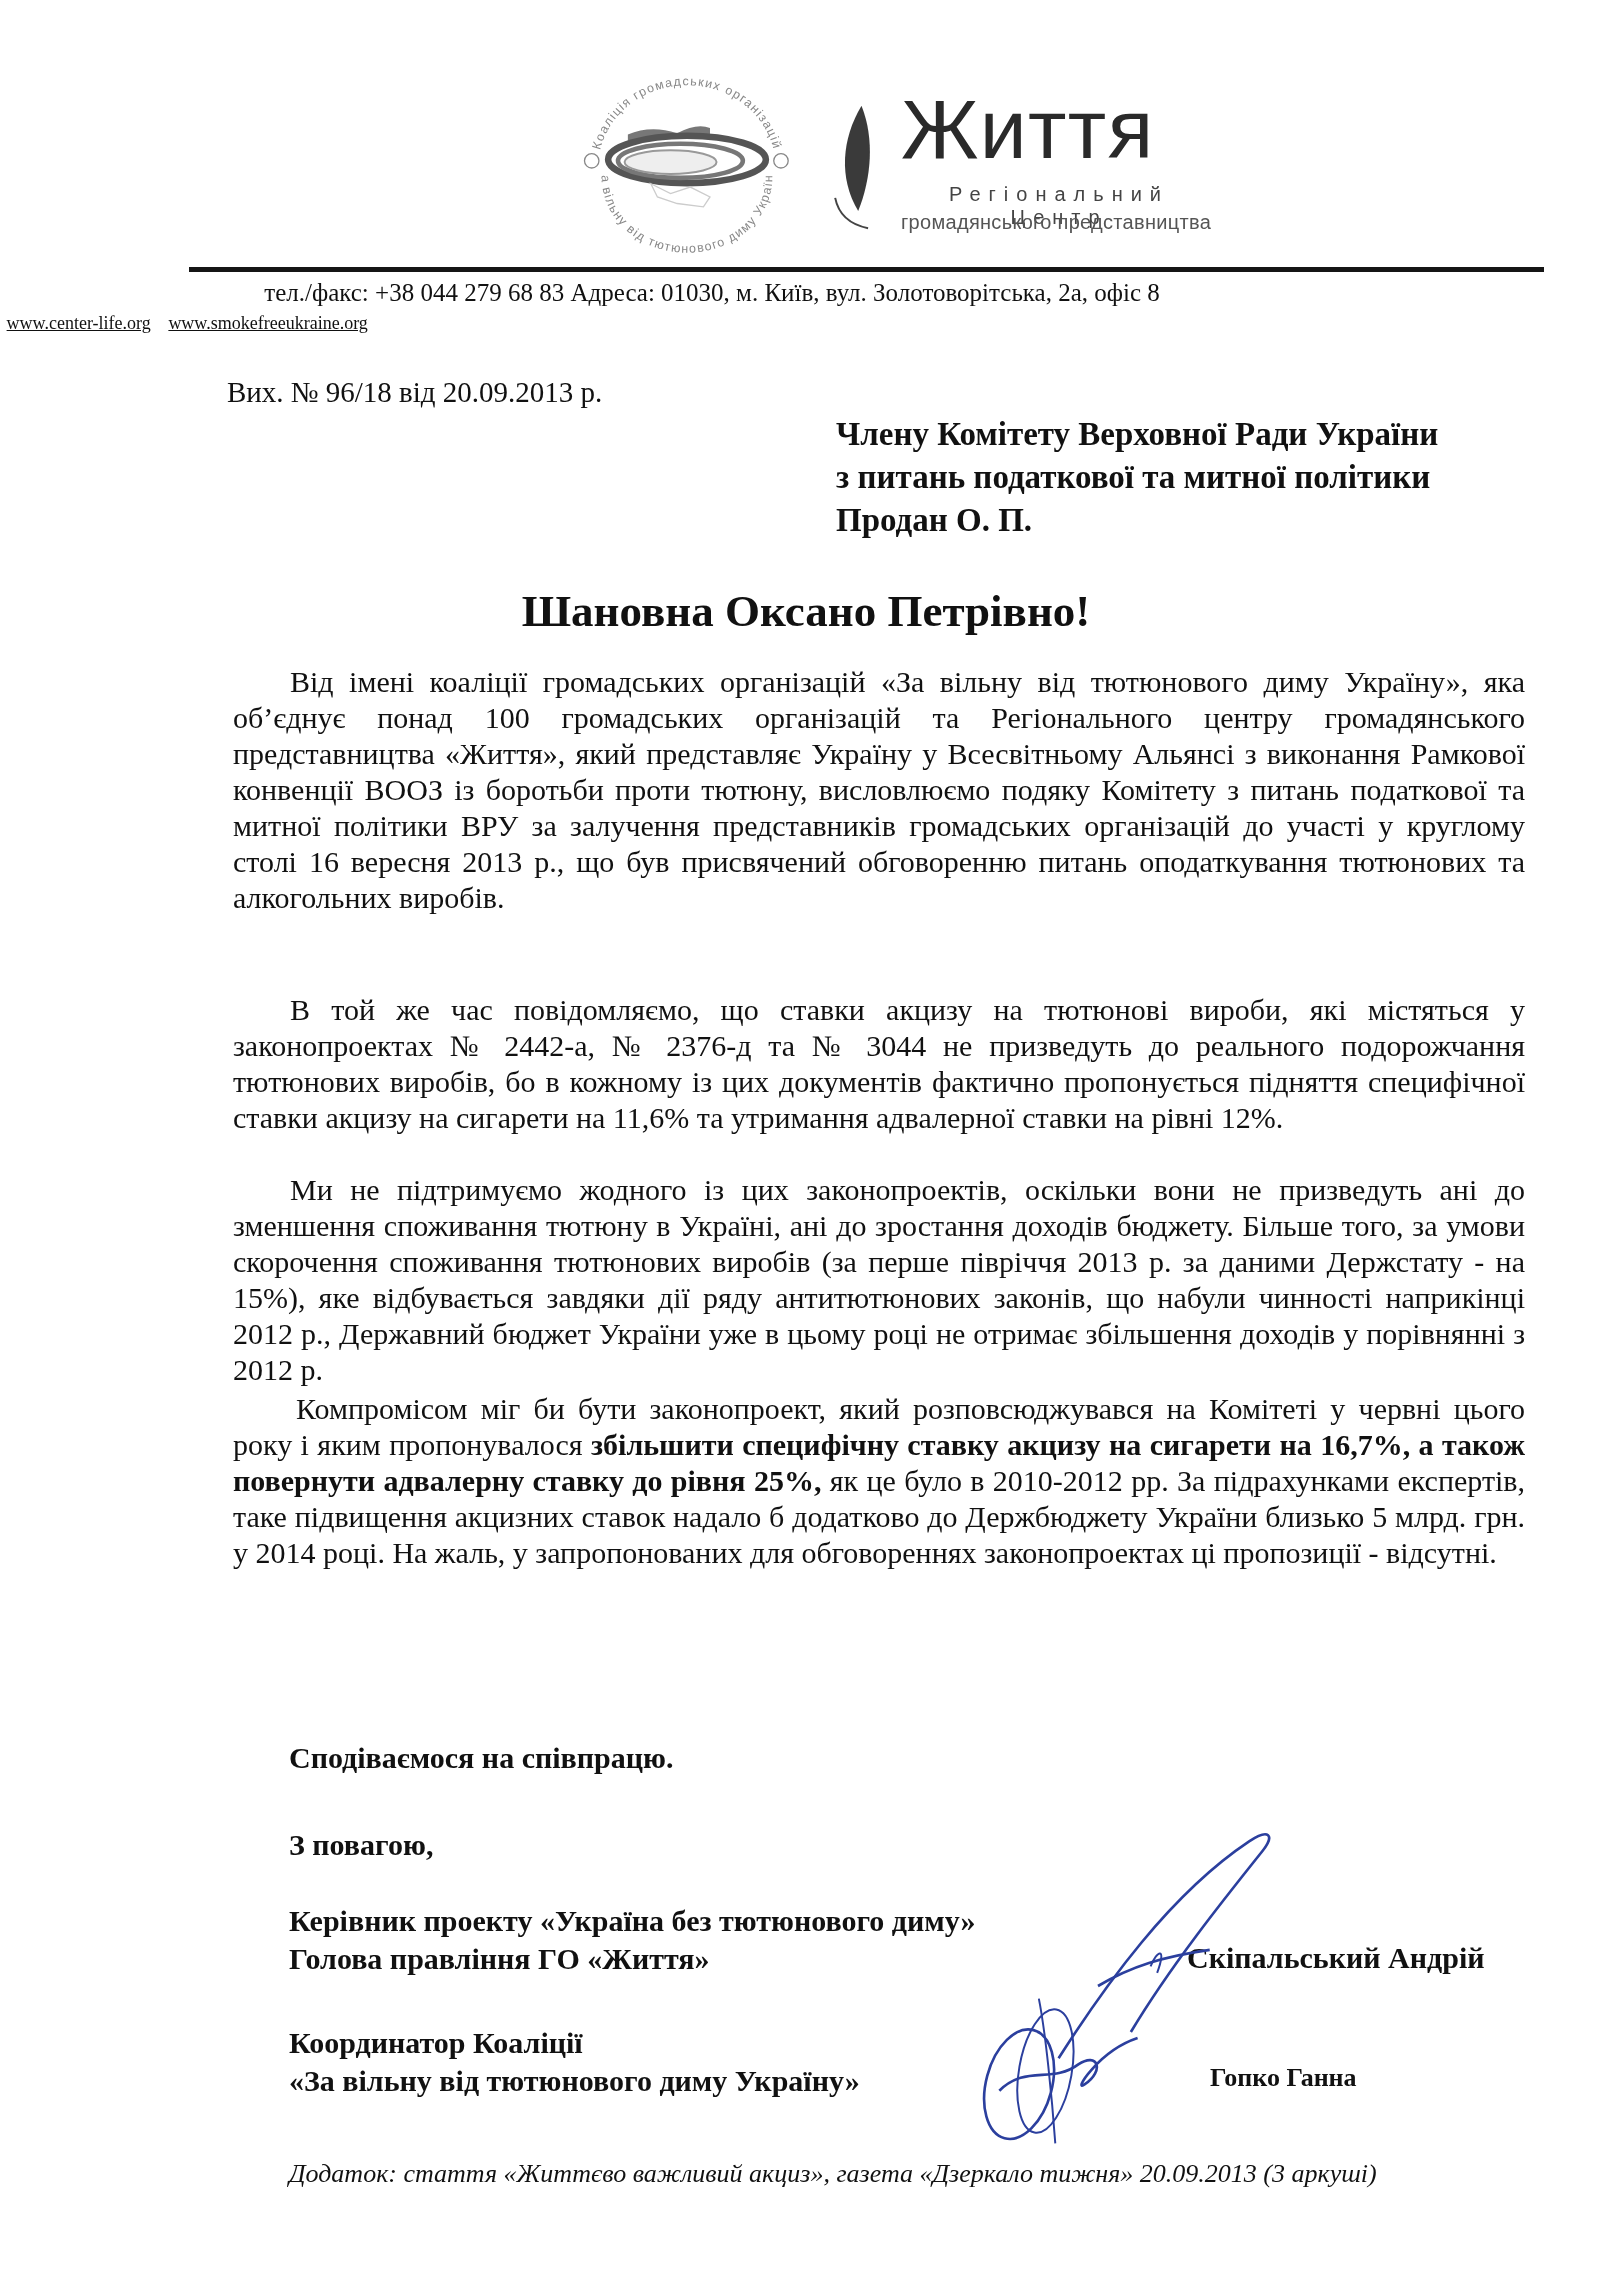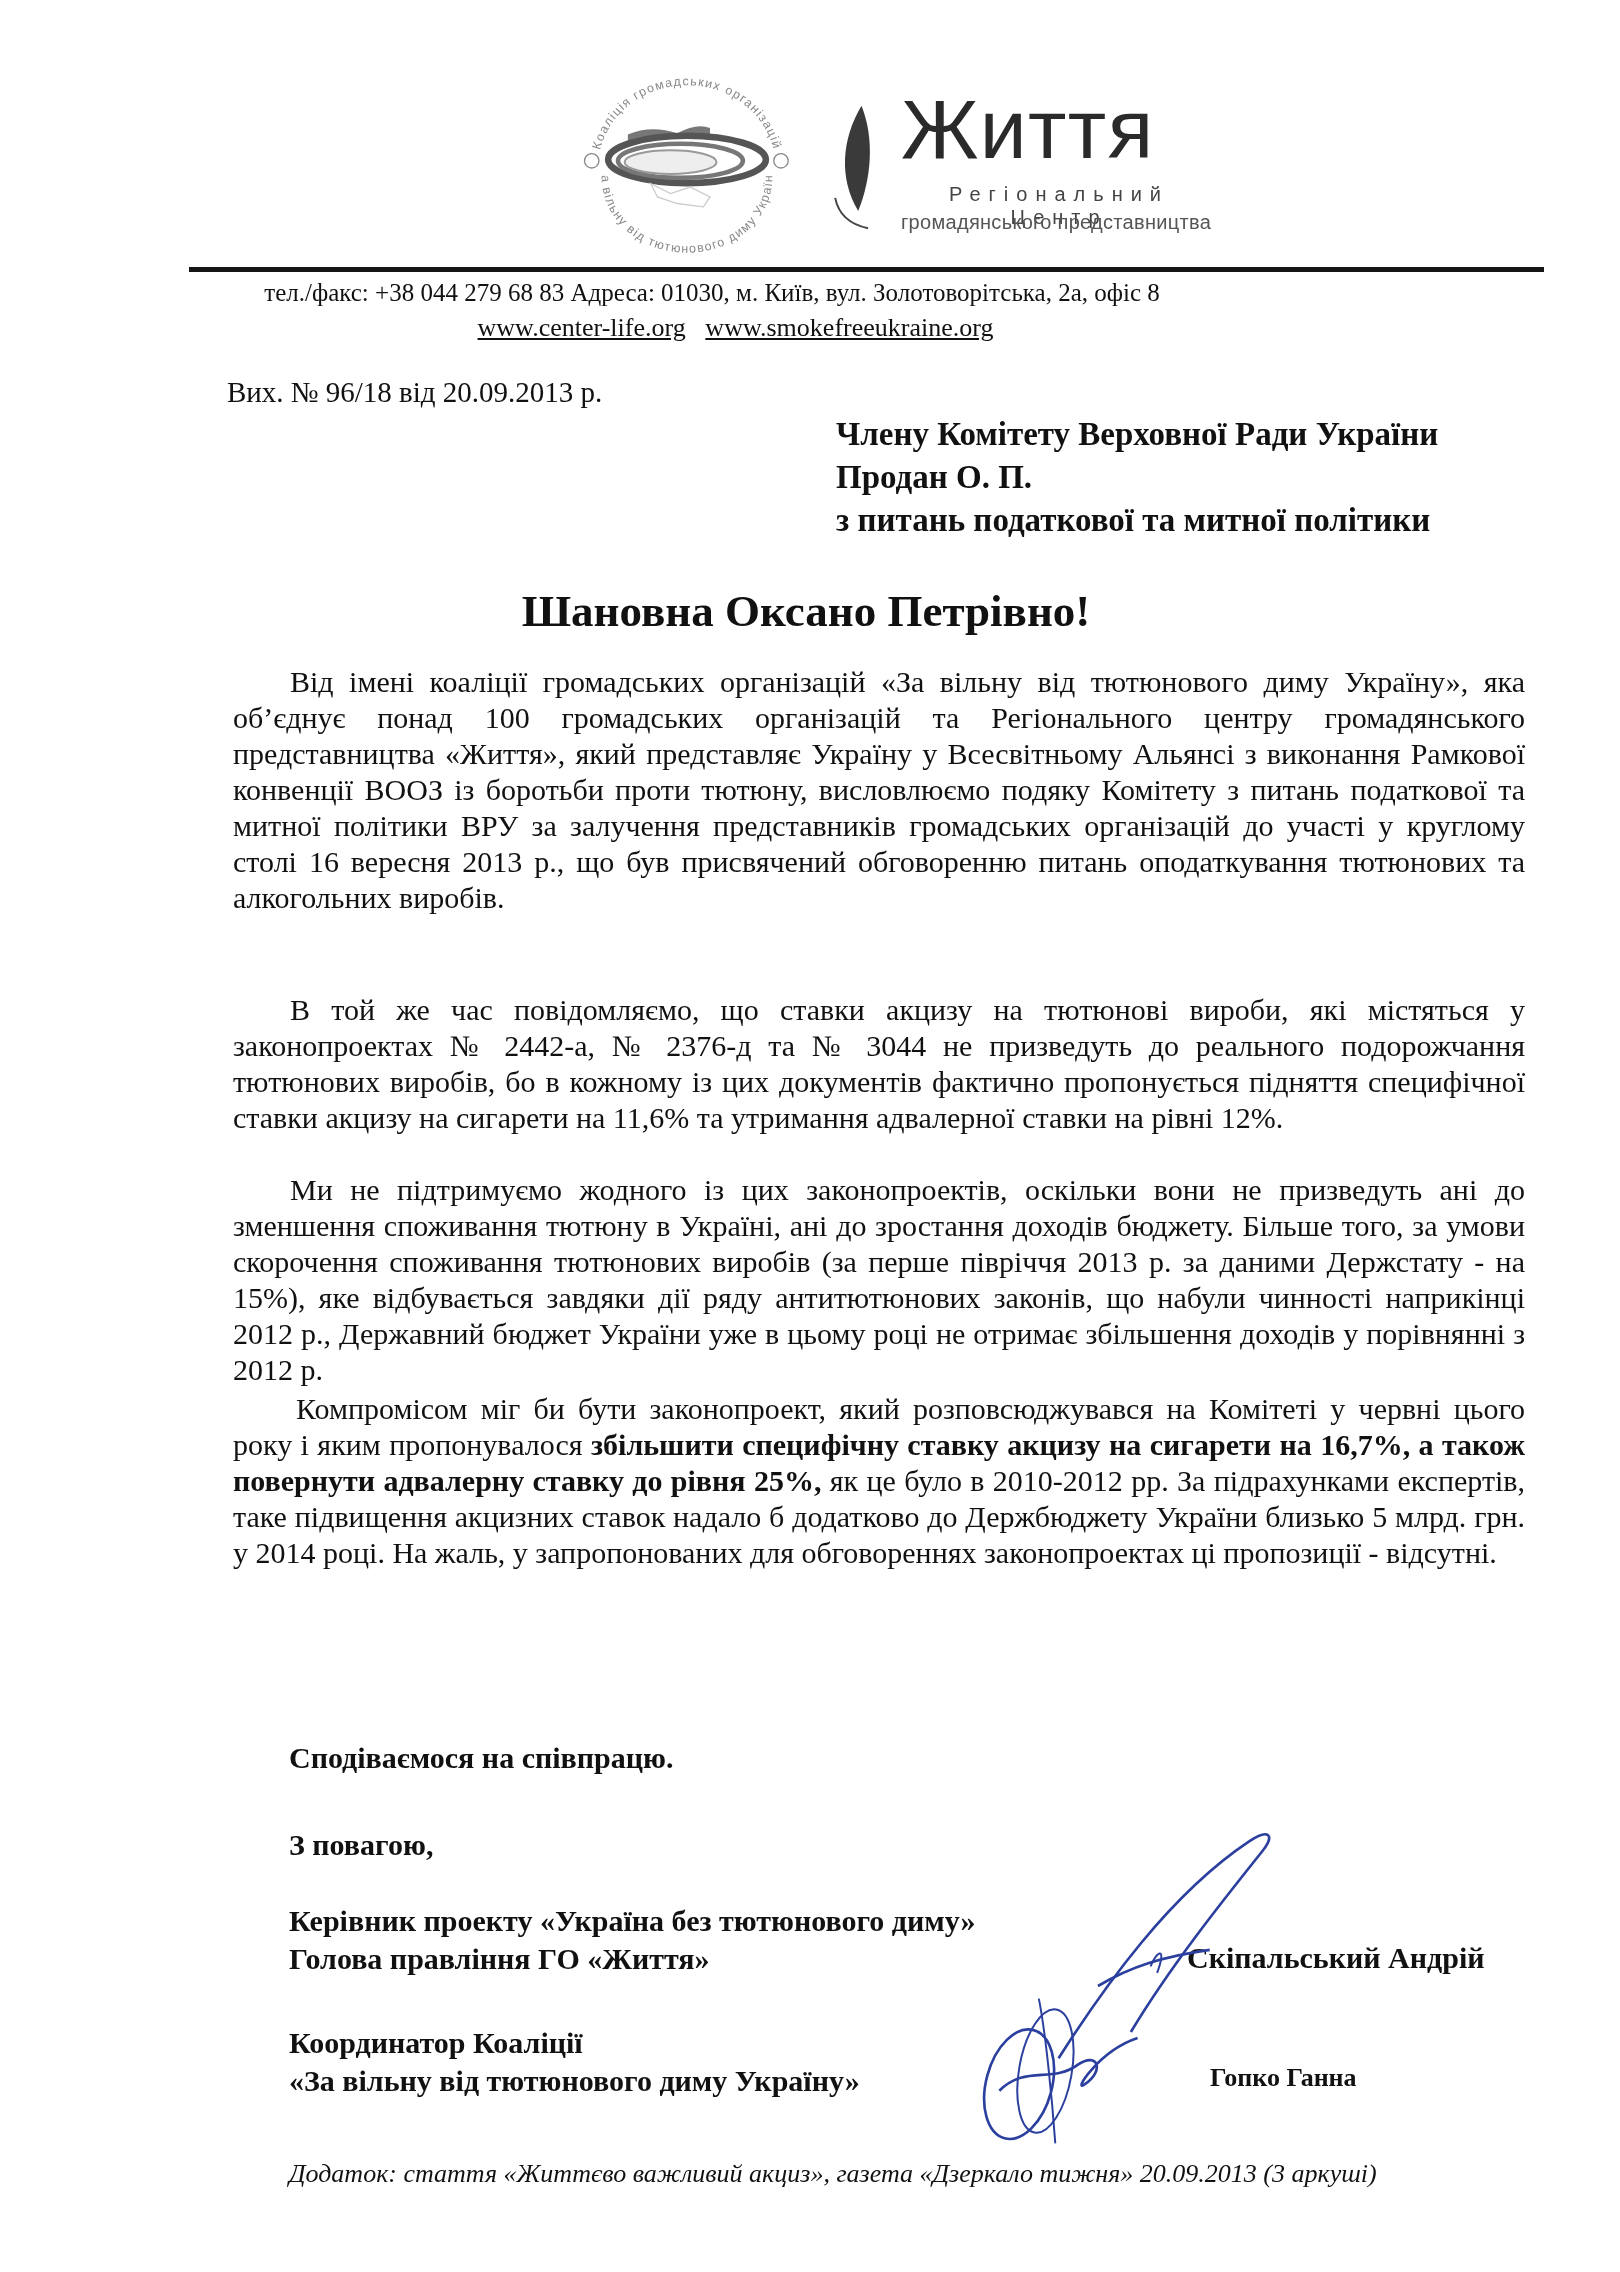--- a/index.html
+++ b/index.html
@@ -13,21 +13,21 @@
     .zhyttia-leaf { position: absolute; left: 0; top: 0; width: 79px; height: 132px; }
     .zhyttia-title { position: absolute; left: 79px; top: -12px; font-family: "Liberation Sans", "DejaVu Sans", sans-serif;
                      font-size: 84px; letter-spacing: 1.3px; color: #2a2a2a; font-weight: 400; line-height: 1; }
     .zhyttia-sub1 { position: absolute; left: 79px; top: 84px; font-family: "Liberation Sans", "DejaVu Sans", sans-serif;
                     font-size: 20px; letter-spacing: 8px; color: #444; }
     .zhyttia-sub2 { position: absolute; left: 79px; top: 112px; font-family: "Liberation Sans", "DejaVu Sans", sans-serif;
                     font-size: 20px; color: #555; letter-spacing: 0.3px; }
 
     .header-rule { left: 189px; top: 267px; width: 1355px; height: 4.6px; background: #151515; }
     .contact-line { left: 0; width: 1424px; top: 279px; text-align: center; font-size: 25px; }
-    .links-line { left: 0; width: 1471px; top: 313px; text-align: center; font-size: 26px; }
+    .links-line { left: 0; width: 1471px; top: 313px; font-size: 18px; }
     .links-line a { color: #111; text-decoration: underline; margin: 0 6.6px; }
 
     .outgoing-ref { left: 227px; top: 376px; font-size: 29px; }
 
     .addressee { left: 836px; top: 413px; font-size: 33px; font-weight: 700; line-height: 43px; }
     .salutation { left: 0; width: 1612px; top: 585px; text-align: center; font-size: 45px; font-weight: 700; }
 
     .body-text { left: 233px; width: 1292px; font-size: 30px; line-height: 36px; text-align: justify; }
     .body-text p { margin: 0; text-indent: 57px; }
     .p1 { top: 664px; }
@@ -91,22 +91,22 @@
 <div class="abs contact-line">тел./факс: +38 044 279 68 83 Адреса: 01030, м. Київ, вул. Золотоворітська, 2а, офіс 8</div>
 <div class="abs links-line">
   <a>www.center-life.org</a>
   <a>www.smokefreeukraine.org</a>
 </div>
 
 <div class="abs outgoing-ref">Вих. № 96/18 від 20.09.2013 р.</div>
 
 <div class="abs addressee">
   <div>Члену Комітету Верховної Ради України</div>
+  <div>з питань податкової та митної політики</div>
   <div>Продан О. П.</div>
-  <div>з питань податкової та митної політики</div>
 </div>
 
 <div class="abs salutation">Шановна Оксано Петрівно!</div>
 
 <div class="abs body-text p1">
   <p>Від імені коаліції громадських організацій «За вільну від тютюнового диму Україну», яка об’єднує понад 100 громадських організацій та Регіонального центру громадянського представництва «Життя», який представляє Україну у Всесвітньому Альянсі з виконання Рамкової конвенції ВООЗ із боротьби проти тютюну, висловлюємо подяку Комітету з питань податкової та митної політики ВРУ за залучення представників громадських організацій до участі у круглому столі 16 вересня 2013 р., що був присвячений обговоренню питань оподаткування тютюнових та алкогольних виробів.</p>
 </div>
 <div class="abs body-text p2">
   <p>В той же час повідомляємо, що ставки акцизу на тютюнові вироби, які містяться у законопроектах № 2442-а, № 2376-д та № 3044 не призведуть до реального подорожчання тютюнових виробів, бо в кожному із цих документів фактично пропонується підняття специфічної ставки акцизу на сигарети на 11,6% та утримання адвалерної ставки на рівні 12%.</p>
 </div>

